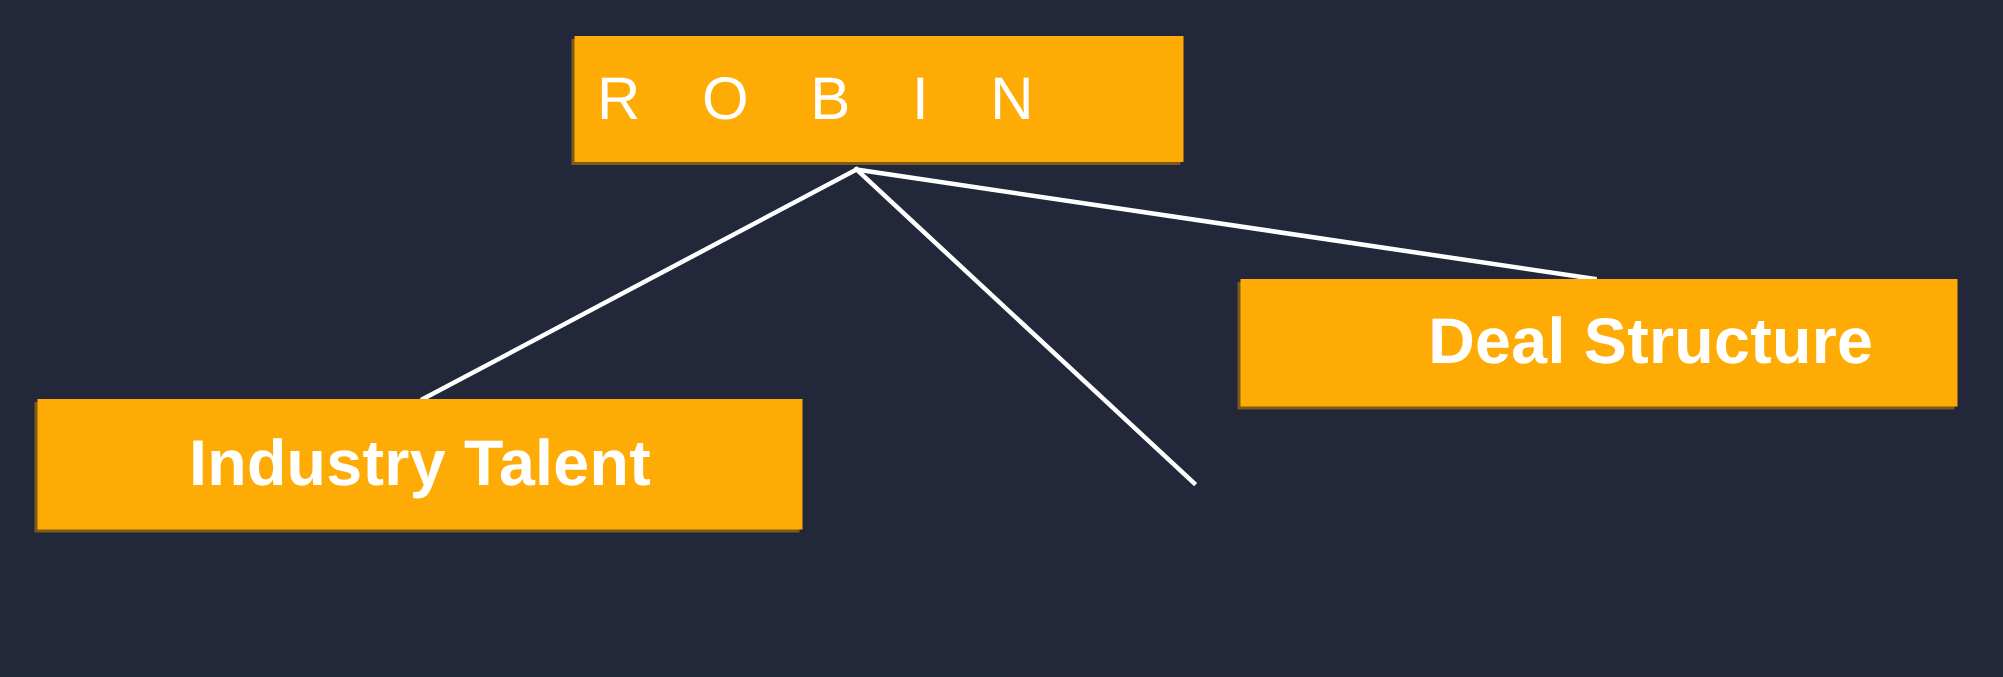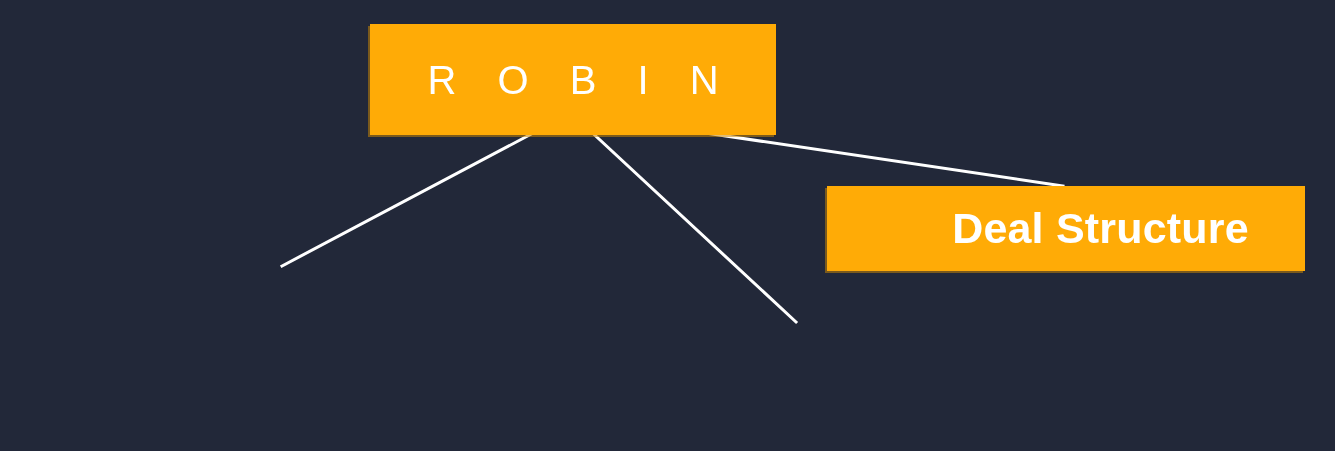--- a/index.html
+++ b/index.html
@@ -33,25 +33,25 @@
   }
   .node-label {
     color: #FFFFFF;
     white-space: nowrap;
     line-height: 1;
     display: block;
   }
 
   
   #node-robin {
-    left: 370px;
+    left: 383px;
     top: 24px;
     width: 406px;
-    height: 111px;
-    justify-content: center;
+    height: 84px;
+    justify-content: flex-start;
   }
   #node-robin .node-label {
     font-size: 40px;
     font-weight: 400;
     letter-spacing: 15px;
     text-indent: 15px;
   }
 
   
   #node-industry-talent {
@@ -92,19 +92,22 @@
   <svg class="connector-layer" viewBox="0 0 1335 451" width="1335" height="451">
     <line x1="571" y1="113" x2="282" y2="266" stroke="#FFFFFF" stroke-width="3" stroke-linecap="square"></line>
     <line x1="571" y1="113" x2="796" y2="322" stroke="#FFFFFF" stroke-width="3" stroke-linecap="square"></line>
     <line x1="571" y1="113" x2="1063" y2="186" stroke="#FFFFFF" stroke-width="3" stroke-linecap="square"></line>
   </svg>
 
   <div class="node" id="node-robin">
     <span class="node-label">R O B I N</span>
   </div>
 
+  <div class="node" id="node-industry-talent">
+    <span class="node-label">Industry Talent</span>
+  </div>
 
 
   <div class="node" id="node-deal-structure">
     <span class="node-label">Deal Structure</span>
   </div>
 
 </div>
 
 </body></html>

